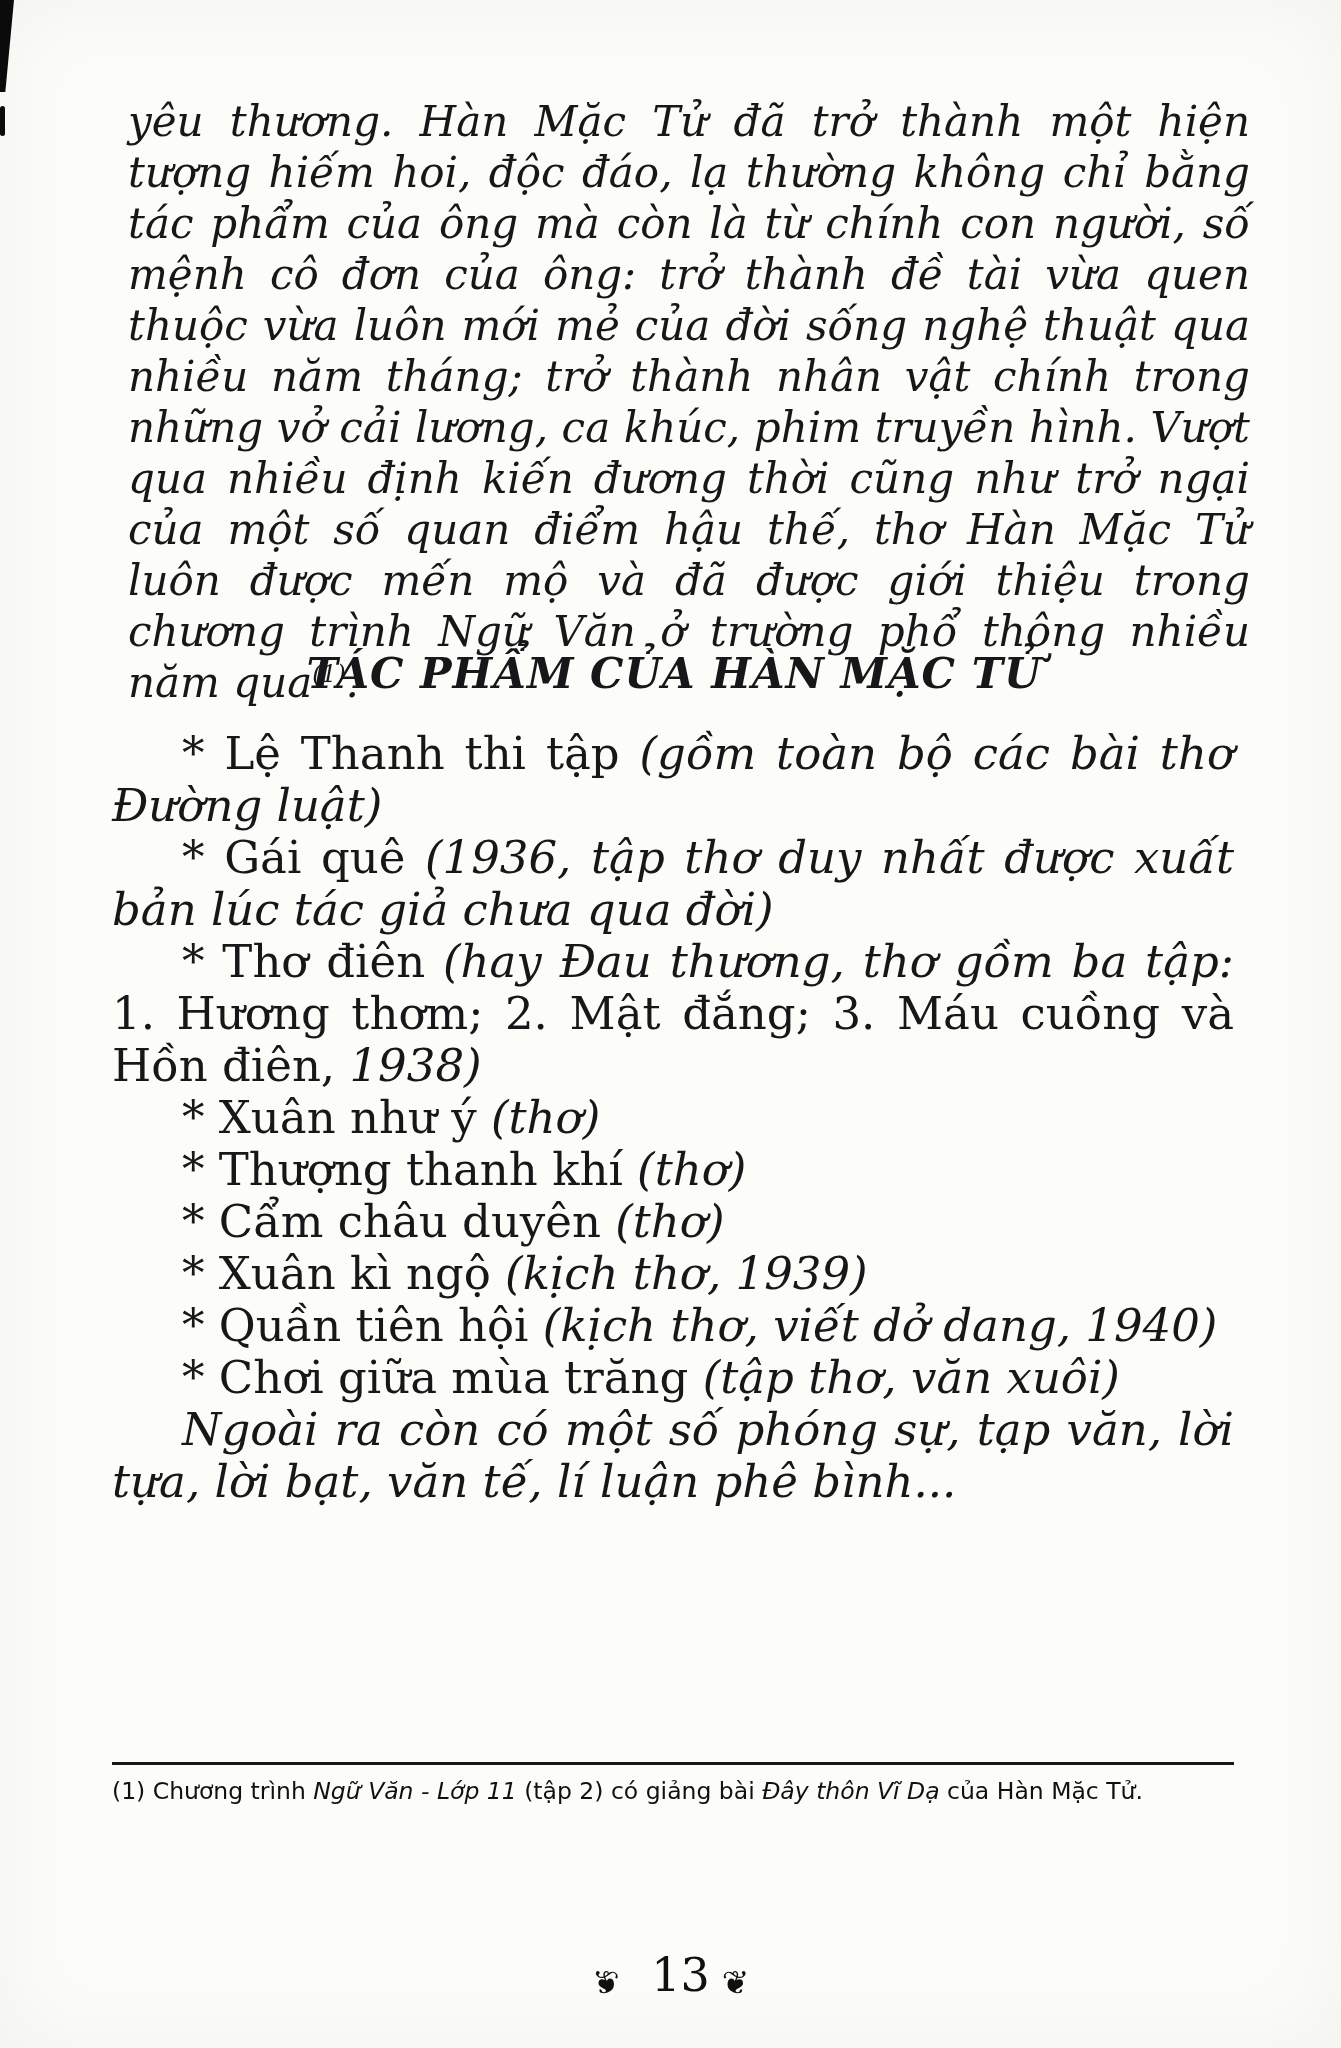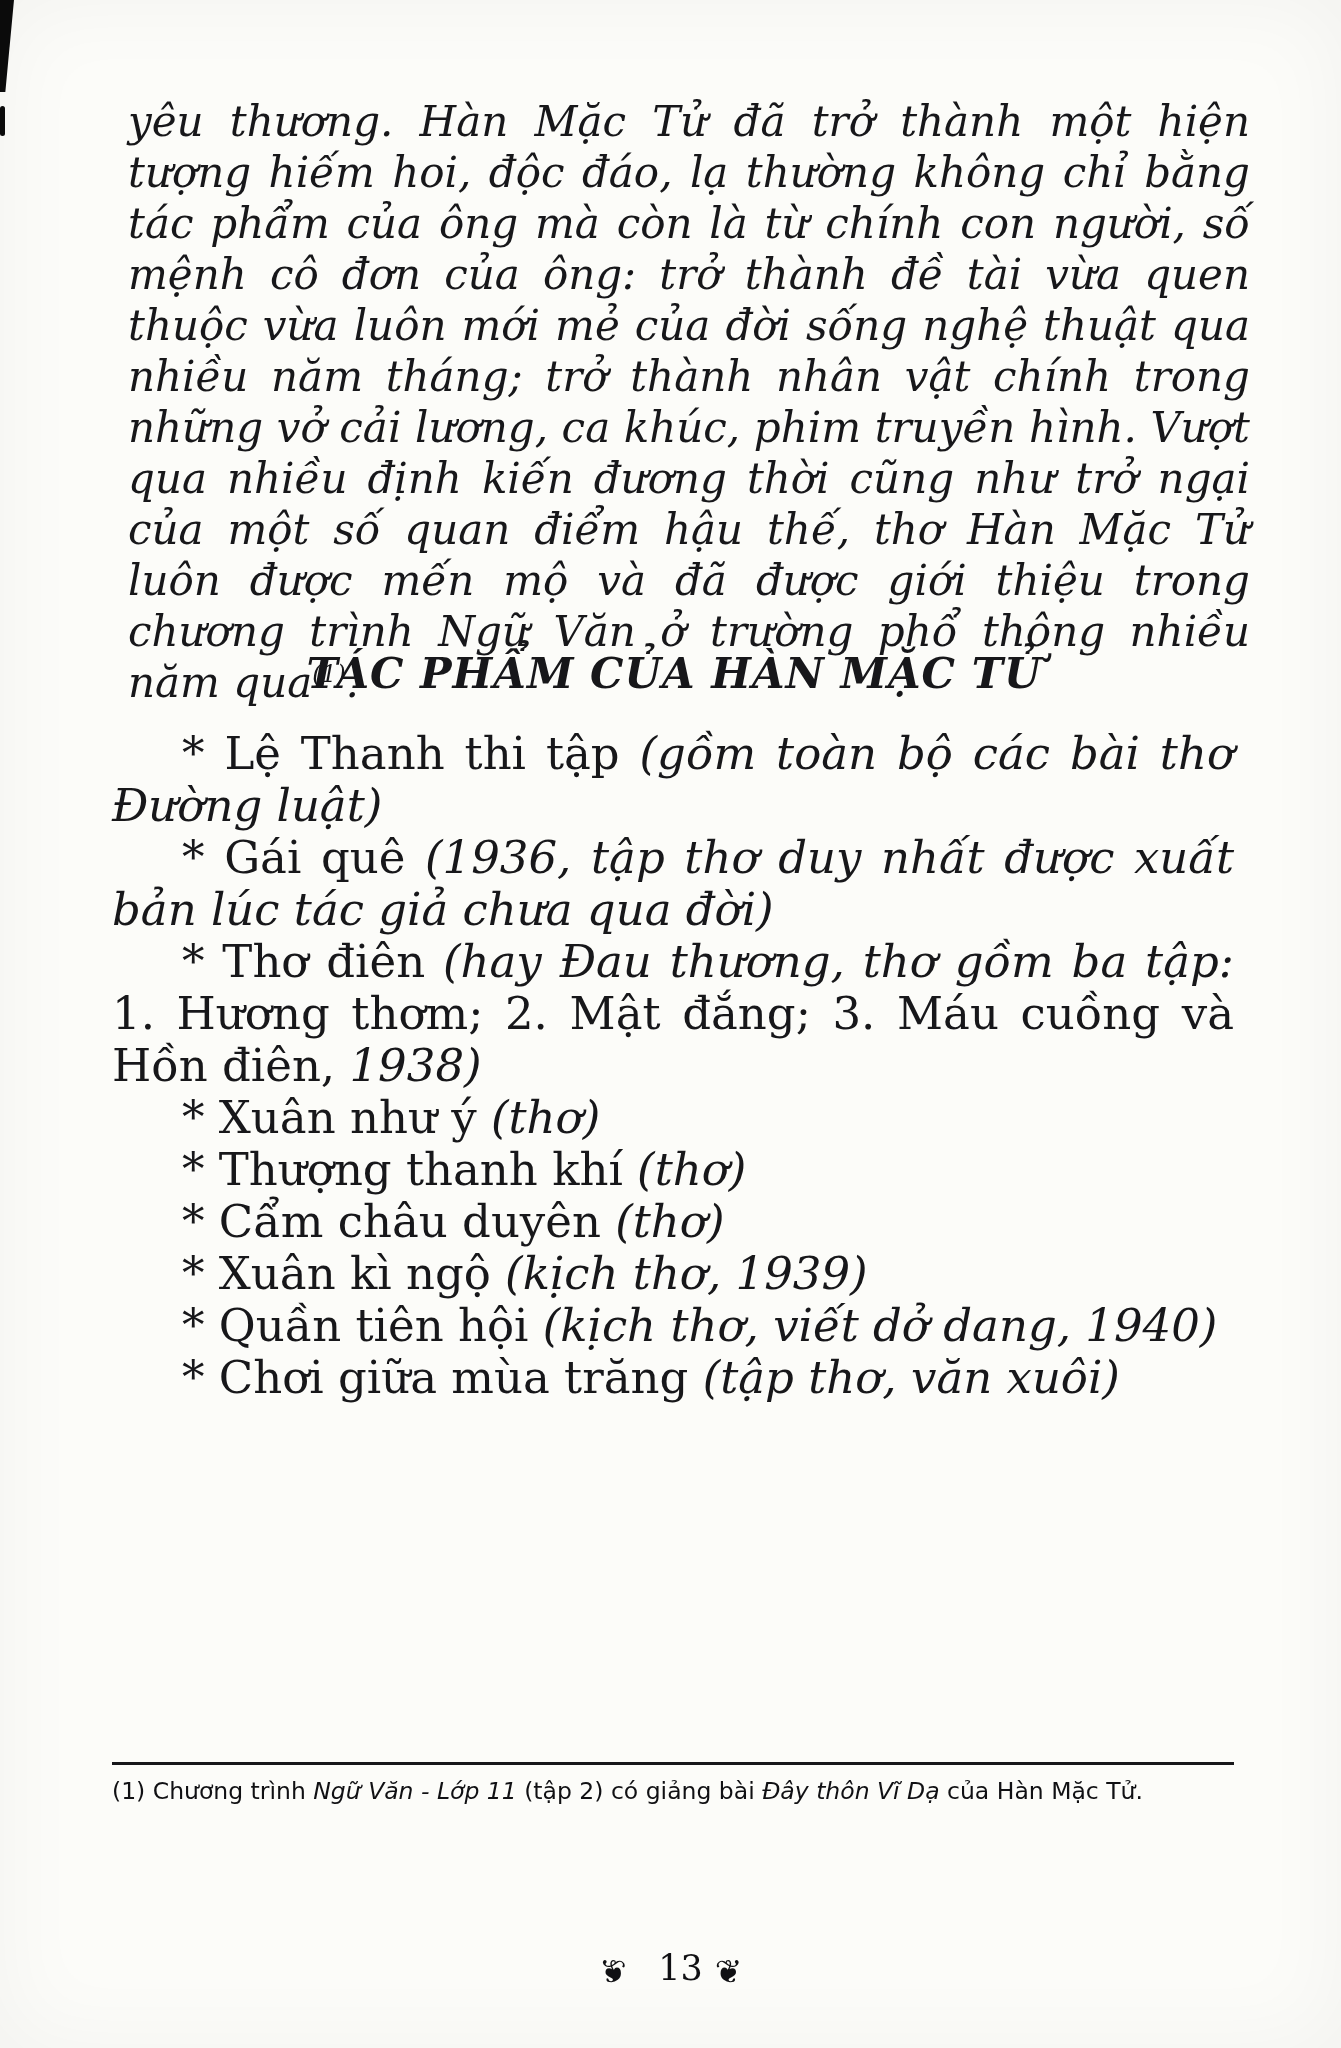--- a/index.html
+++ b/index.html
@@ -73,21 +73,21 @@
     color: #101013;
   }
   .orn {
     display: inline-block;
     font-family: "DejaVu Sans", "Liberation Sans", sans-serif;
     font-size: 33px;
     vertical-align: -3px;
   }
   .orn-left  { transform: scaleX(-1); margin-right: 12px; }
   .orn-right { margin-left: 12px; }
-  .pagenum { font-size: 35px; margin-left: 20px; }
+  .pagenum { font-size: 46px; margin-left: 20px; }
 </style>
 </head>
 <body>
 
 <div class="page">
 
   <div class="artifact artifact-a"></div>
   <div class="artifact artifact-b"></div>
 
   <p class="intro"><span class="seg it">yêu thương. Hàn Mặc Tử đã trở thành một hiện tượng hiếm hoi, độc đáo, lạ thường không chỉ bằng tác phẩm của ông mà còn là từ chính con người, số mệnh cô đơn của ông: trở thành đề tài vừa quen thuộc vừa luôn mới mẻ của đời sống nghệ thuật qua nhiều năm tháng; trở thành nhân vật chính trong những vở cải lương, ca khúc, phim truyền hình. Vượt qua nhiều định kiến đương thời cũng như trở ngại của một số quan điểm hậu thế, thơ Hàn Mặc Tử luôn được mến mộ và đã được giới thiệu trong chương trình Ngữ Văn ở trường phổ thông nhiều năm qua</span><sup class="seg it">(1)</sup><span class="seg it">.</span></p>
@@ -97,20 +97,21 @@
   <div class="works">
       <p class="work"><span class="seg up">* Lệ Thanh thi tập </span><span class="seg it">(gồm toàn bộ các bài thơ Đường luật)</span></p>
       <p class="work"><span class="seg up">* Gái quê </span><span class="seg it">(1936, tập thơ duy nhất được xuất bản lúc tác giả chưa qua đời)</span></p>
       <p class="work"><span class="seg up">* Thơ điên </span><span class="seg it">(hay Đau thương, thơ gồm ba tập: </span><span class="seg up">1. Hương thơm; 2. Mật đắng; 3. Máu cuồng và Hồn điên, </span><span class="seg it">1938)</span></p>
       <p class="work"><span class="seg up">* Xuân như ý </span><span class="seg it">(thơ)</span></p>
       <p class="work"><span class="seg up">* Thượng thanh khí </span><span class="seg it">(thơ)</span></p>
       <p class="work"><span class="seg up">* Cẩm châu duyên </span><span class="seg it">(thơ)</span></p>
       <p class="work"><span class="seg up">* Xuân kì ngộ </span><span class="seg it">(kịch thơ, 1939)</span></p>
       <p class="work"><span class="seg up">* Quần tiên hội </span><span class="seg it">(kịch thơ, viết dở dang, 1940)</span></p>
       <p class="work"><span class="seg up">* Chơi giữa mùa trăng </span><span class="seg it">(tập thơ, văn xuôi)</span></p>
+      <p class="work"><span class="seg it">Ngoài ra còn có một số phóng sự, tạp văn, lời tựa, lời bạt, văn tế, lí luận phê bình...</span></p>
     </div>
 
   <div class="footnote-block">
     <div class="rule"></div>
     <p class="footnote"><span class="seg up">(1) Chương trình </span><span class="seg it">Ngữ Văn - Lớp 11</span><span class="seg up"> (tập 2) có giảng bài </span><span class="seg it">Đây thôn Vĩ Dạ</span><span class="seg up"> của Hàn Mặc Tử.</span></p>
   </div>
 
   <div class="footer">
     <span class="orn orn-left">❦</span><span class="pagenum">13</span><span class="orn orn-right">❦</span>
   </div>

